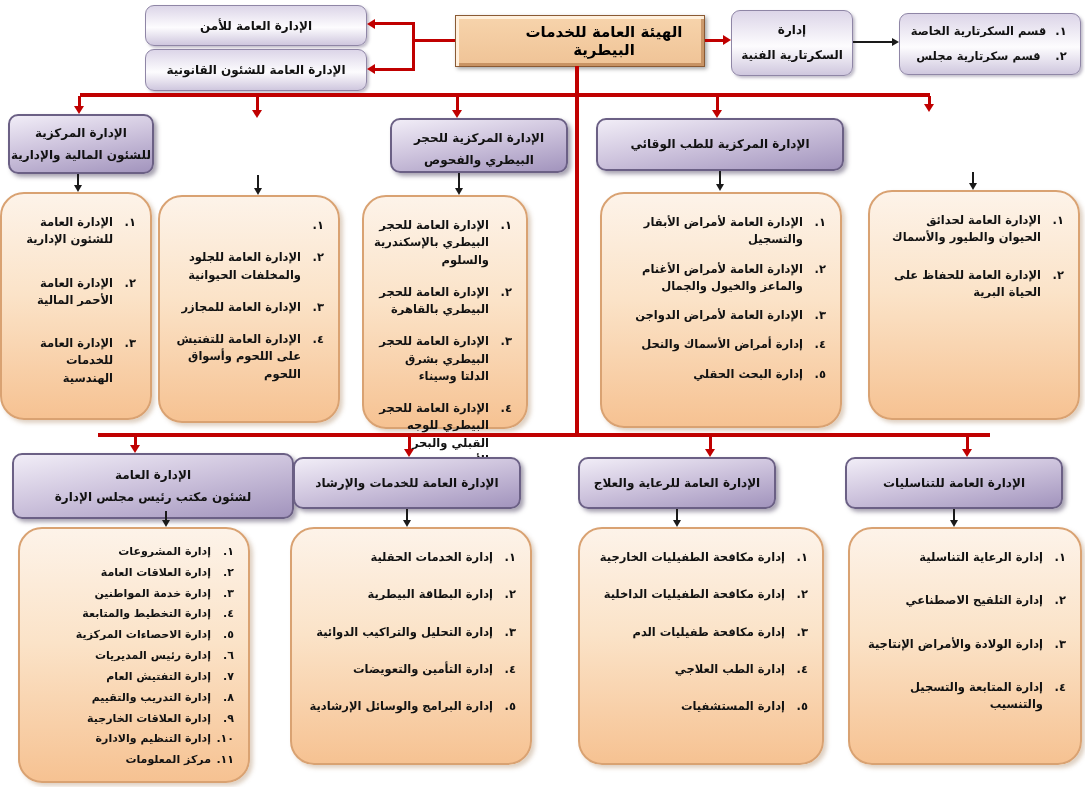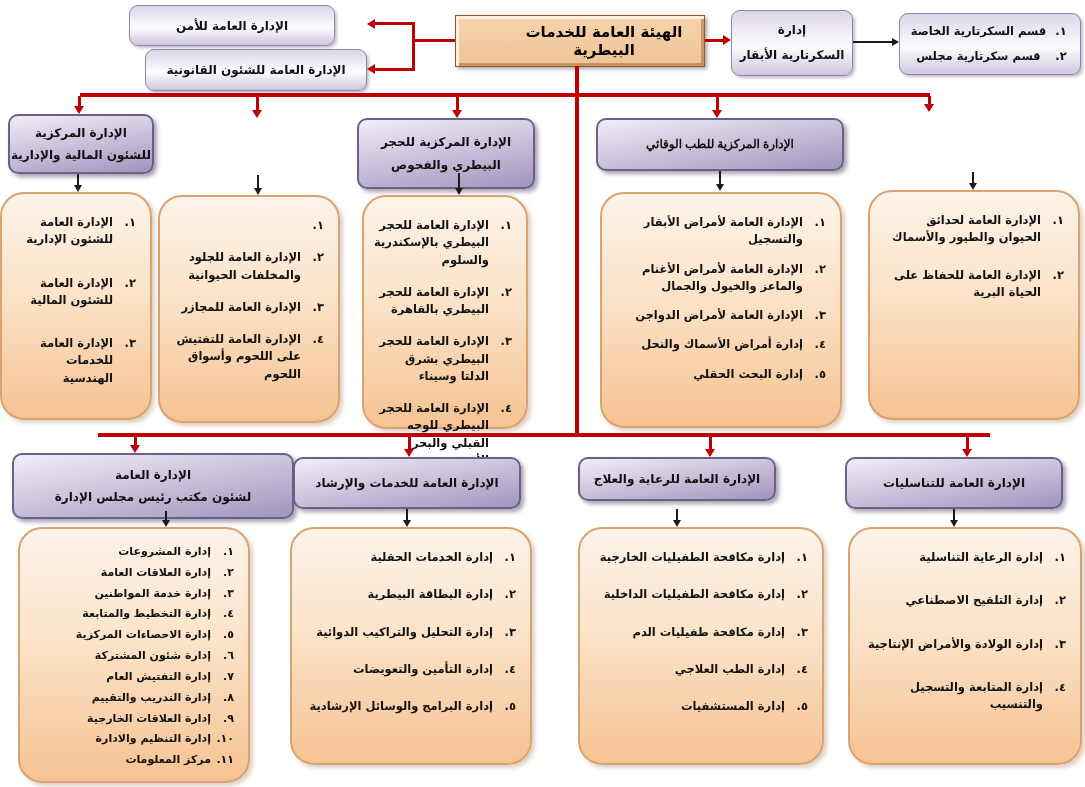--- a/index.html
+++ b/index.html
@@ -61,30 +61,30 @@
 </style>
 </head>
 <body>
 
 <div class="canvas">
 
   <div class="abs main-box" style="left:455px;top:15px;width:250px;height:52px;padding-left:48px;">
     <span>الهيئة العامة للخدمات البيطرية</span>
   </div>
 
-  <div class="abs box-lav" style="left:129px;top:5px;width:206px;height:41px;">
+  <div class="abs box-lav" style="left:145px;top:5px;width:222px;height:41px;">
     <span>الإدارة العامة للأمن</span>
   </div>
   <div class="abs box-lav" style="left:145px;top:49px;width:222px;height:42px;">
     <span>الإدارة العامة للشئون القانونية</span>
   </div>
 
   <div class="abs box-lav pre" style="left:731px;top:10px;width:122px;height:66px;">
     <span>إدارة
-السكرتارية الأبقار</span>
+السكرتارية الفنية</span>
   </div>
   <div class="abs box-lav" style="left:899px;top:13px;width:182px;height:62px;padding:4px 10px;flex-direction:column;align-items:stretch;justify-content:center;gap:8px;">
       <div class="li">
         <span class="num">١.</span>
         <span class="txt">قسم السكرتارية الخاصة</span>
       </div>
       <div class="li">
         <span class="num">٢.</span>
         <span class="txt">قسم سكرتارية مجلس</span>
       </div>
@@ -122,25 +122,25 @@
   <div class="abs ad" style="left:404px;top:449px;"></div>
   <div class="abs vl" style="left:709px;top:436px;width:3px;height:13px;"></div>
   <div class="abs ad" style="left:705px;top:449px;"></div>
   <div class="abs vl" style="left:966px;top:436px;width:3px;height:13px;"></div>
   <div class="abs ad" style="left:962px;top:449px;"></div>
 
   <div class="abs hdr" style="left:8px;top:114px;width:146px;height:60px;">
     <span>الإدارة المركزية
 للشئون المالية والإدارية</span>
   </div>
-  <div class="abs hdr" style="left:357px;top:118px;width:178px;height:71px;">
+  <div class="abs hdr" style="left:390px;top:118px;width:178px;height:55px;align-items:flex-end;">
     <span>الإدارة المركزية للحجر
 البيطري والفحوص</span>
   </div>
-  <div class="abs hdr" style="left:596px;top:118px;width:248px;height:53px;font-family:Liberation Serif, serif;">
+  <div class="abs hdr" style="left:596px;top:118px;width:248px;height:53px;">
     <span>الإدارة المركزية للطب الوقائي</span>
   </div>
 
   <div class="abs vlk" style="left:77px;top:174px;width:2px;height:11px;"></div>
   <div class="abs adk" style="left:74px;top:185px;"></div>
   <div class="abs vlk" style="left:257px;top:175px;width:2px;height:13px;"></div>
   <div class="abs adk" style="left:254px;top:188px;"></div>
   <div class="abs vlk" style="left:458px;top:173px;width:2px;height:15px;"></div>
   <div class="abs adk" style="left:455px;top:188px;"></div>
   <div class="abs vlk" style="left:719px;top:171px;width:2px;height:13px;"></div>
@@ -148,21 +148,21 @@
   <div class="abs vlk" style="left:972px;top:172px;width:2px;height:11px;"></div>
   <div class="abs adk" style="left:969px;top:183px;"></div>
 
   <div class="abs pbox gap-xl" style="left:0px;top:192px;width:152px;height:228px;">
       <div class="li">
         <span class="num">١.</span>
         <span class="txt">الإدارة العامة للشئون الإدارية</span>
       </div>
       <div class="li">
         <span class="num">٢.</span>
-        <span class="txt">الإدارة العامة للشئون المالية</span>
+        <span class="txt">الإدارة العامة الأحمر المالية</span>
       </div>
       <div class="li">
         <span class="num">٣.</span>
         <span class="txt">الإدارة العامة للخدمات الهندسية</span>
       </div>
     </div>
   <div class="abs pbox gap-md" style="left:158px;top:195px;width:182px;height:228px;">
       <div class="li">
         <span class="num">١.</span>
       </div>
@@ -230,21 +230,21 @@
       </div>
     </div>
 
   <div class="abs hdr" style="left:12px;top:453px;width:282px;height:66px;">
     <span>الإدارة العامة
 لشئون مكتب رئيس مجلس الإدارة</span>
   </div>
   <div class="abs hdr" style="left:293px;top:457px;width:228px;height:52px;">
     <span>الإدارة العامة للخدمات والإرشاد</span>
   </div>
-  <div class="abs hdr" style="left:578px;top:457px;width:198px;height:44px;">
+  <div class="abs hdr" style="left:578px;top:457px;width:198px;height:52px;">
     <span>الإدارة العامة للرعاية والعلاج</span>
   </div>
   <div class="abs hdr" style="left:845px;top:457px;width:218px;height:52px;">
     <span>الإدارة العامة للتناسليات</span>
   </div>
 
   <div class="abs vlk" style="left:165px;top:511px;width:2px;height:9px;"></div>
   <div class="abs adk" style="left:162px;top:520px;"></div>
   <div class="abs vlk" style="left:406px;top:509px;width:2px;height:11px;"></div>
   <div class="abs adk" style="left:403px;top:520px;"></div>
@@ -269,21 +269,21 @@
       <div class="li">
         <span class="num">٤.</span>
         <span class="txt">إدارة التخطيط والمتابعة</span>
       </div>
       <div class="li">
         <span class="num">٥.</span>
         <span class="txt">إدارة الاحصاءات المركزية</span>
       </div>
       <div class="li">
         <span class="num">٦.</span>
-        <span class="txt">إدارة شئون المشتركة</span>
+        <span class="txt">إدارة رئيس المديريات</span>
       </div>
       <div class="li">
         <span class="num">٧.</span>
         <span class="txt">إدارة التفتيش العام</span>
       </div>
       <div class="li">
         <span class="num">٨.</span>
         <span class="txt">إدارة التدريب والتقييم</span>
       </div>
       <div class="li">

